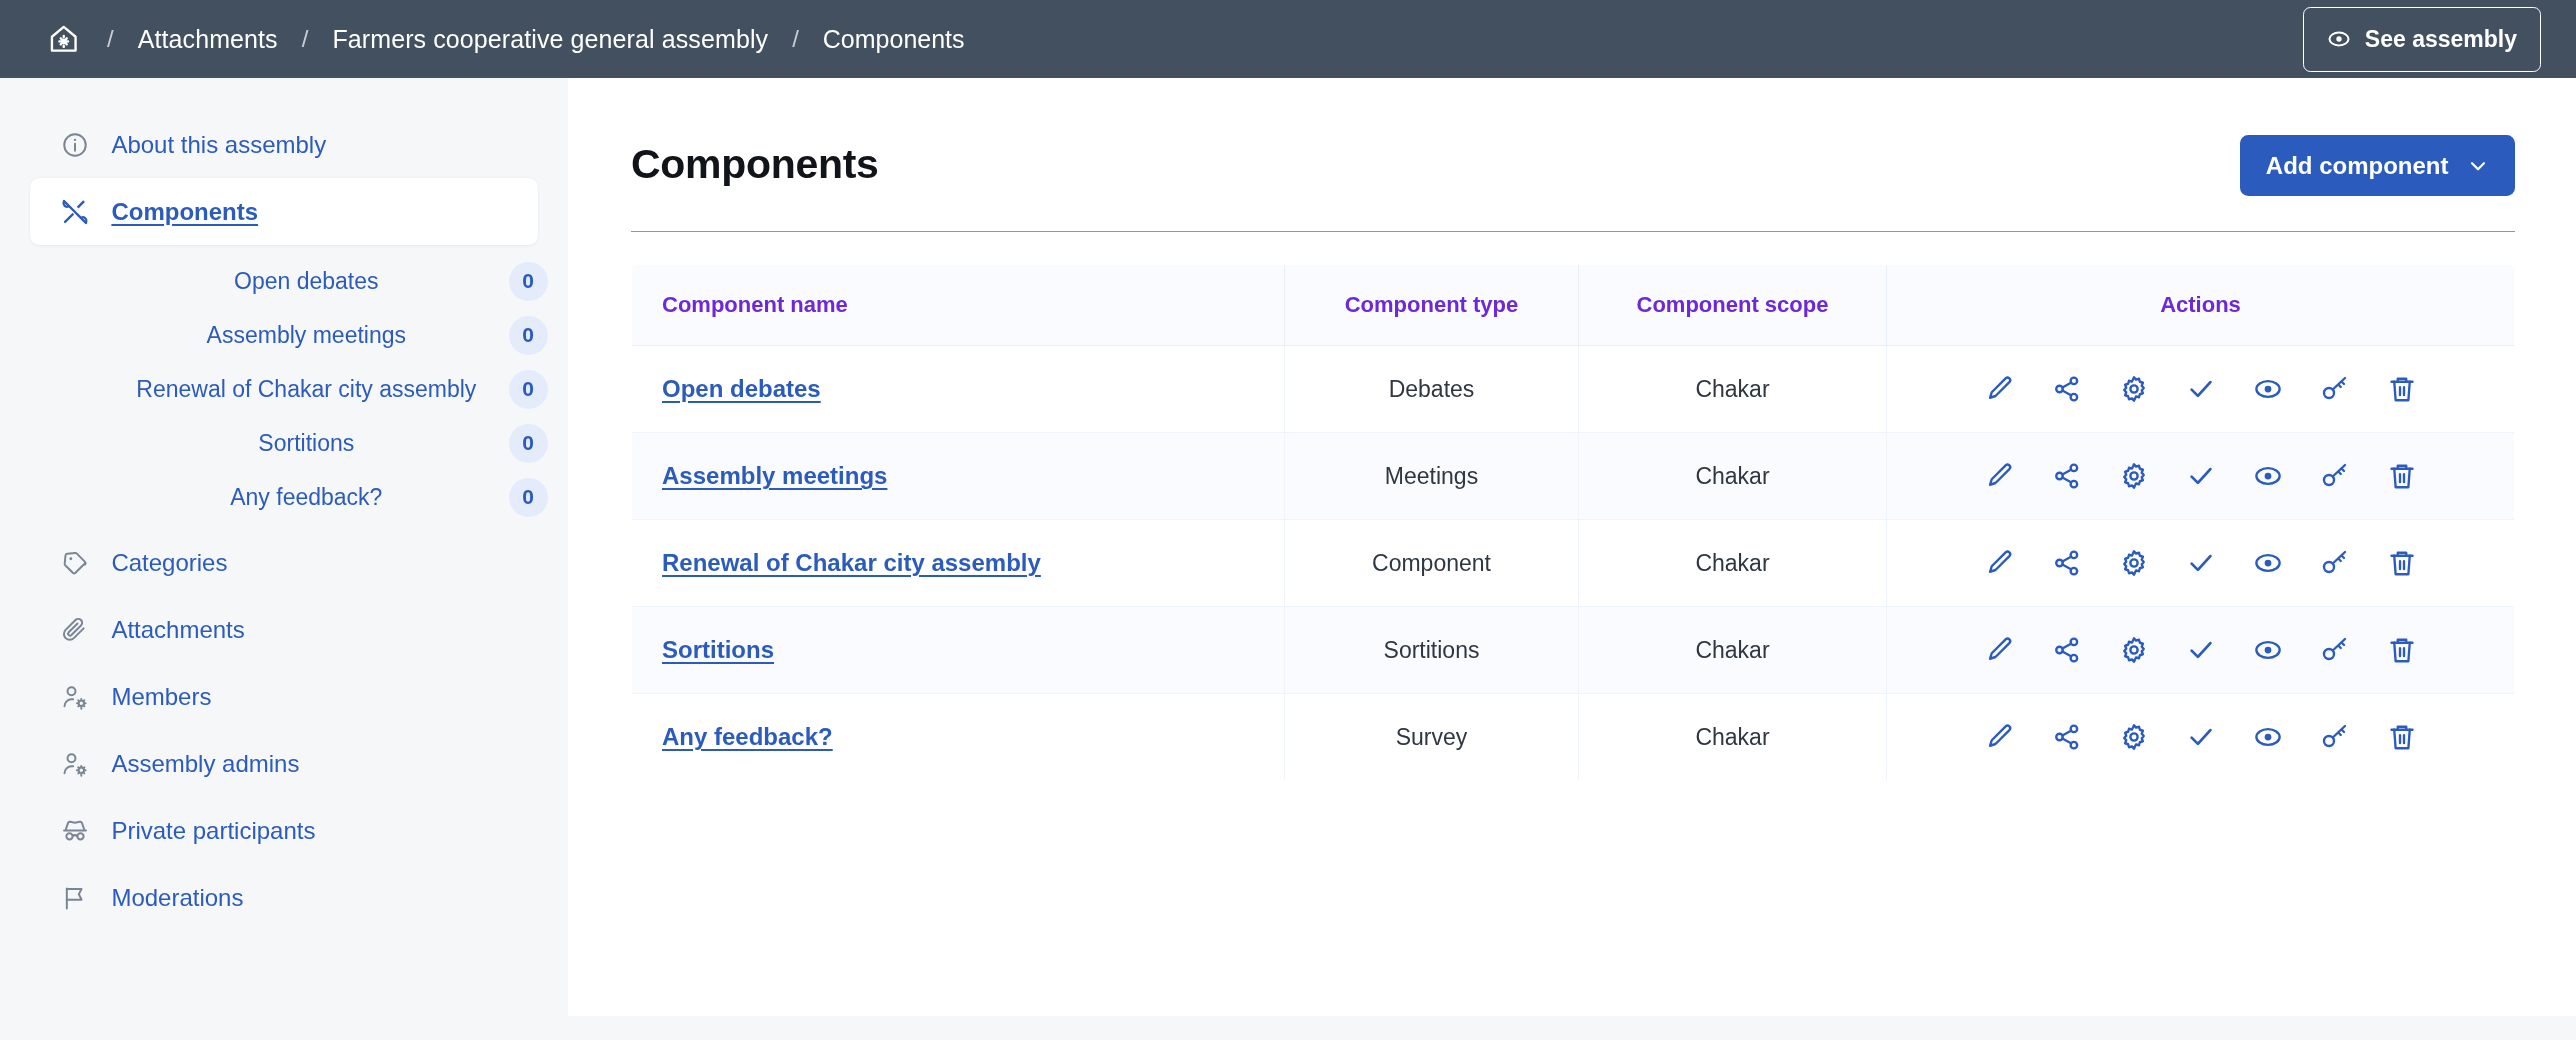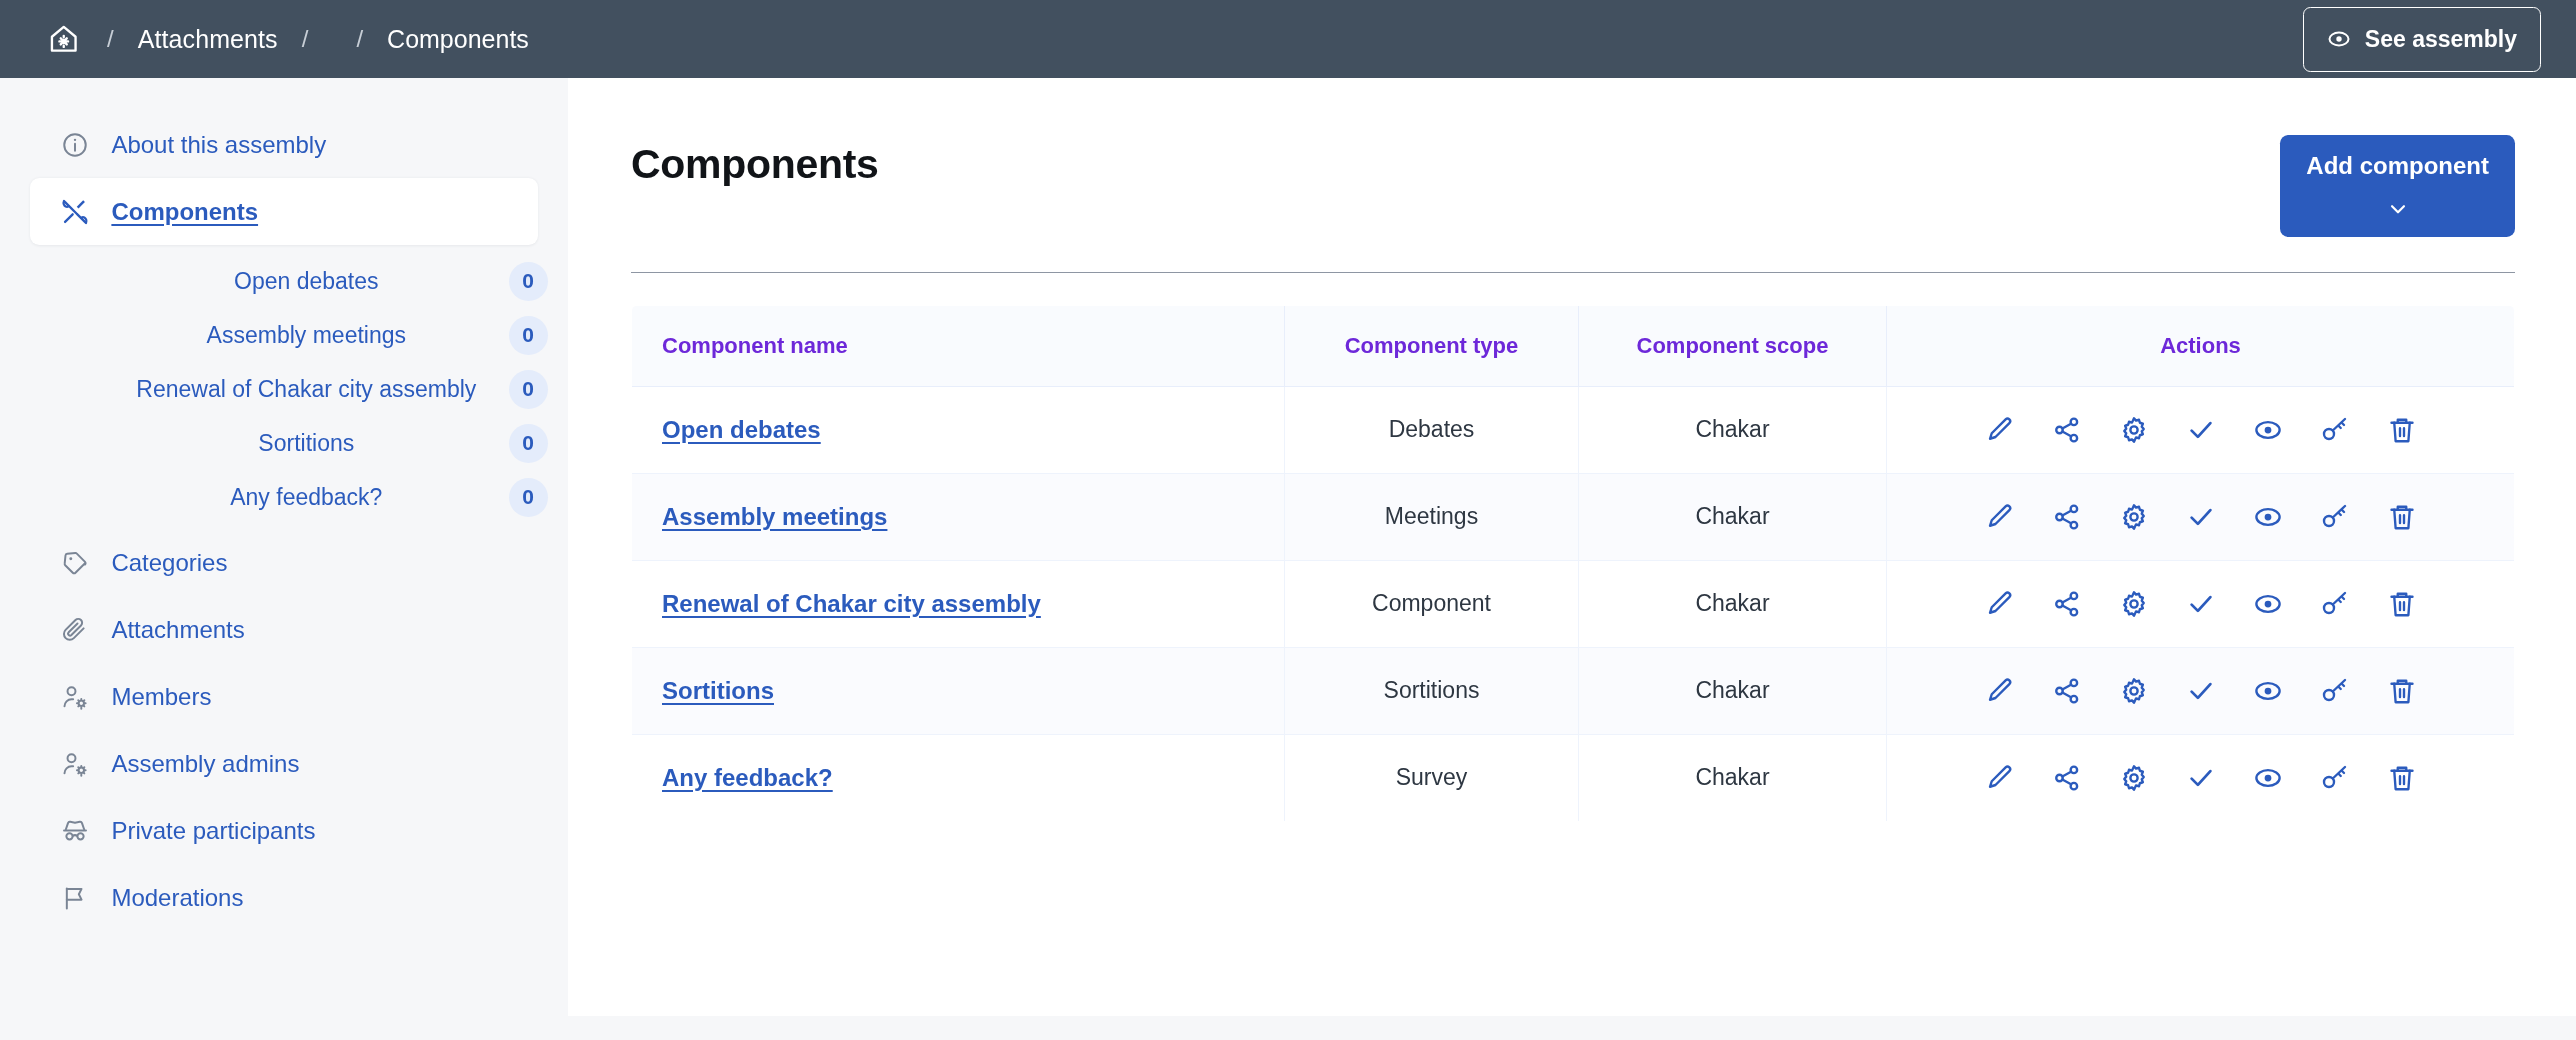--- a/index.html
+++ b/index.html
@@ -210,21 +210,20 @@
     background: #2b5bbd;
     color: #ffffff;
     border: none;
     border-radius: 8.3px;
     font-size: 24px;
     font-weight: 700;
     padding: 16.7px 26px;
     cursor: pointer;
     font-family: "Liberation Sans", sans-serif;
     white-space: nowrap;
-    flex-direction: column;
   }
 
   
   .tablewrap { margin-top: 32px; }
 
   table.components {
     width: 100%;
     border-collapse: collapse;
     table-layout: fixed;
     border: 0.9px solid #e8eefb;
@@ -311,20 +310,21 @@
         <svg width="31.5" height="31.5" viewBox="0 0 24 24" fill="none" stroke="currentColor" stroke-width="1.8" stroke-linecap="round" stroke-linejoin="round">
           <path d="M3 10.5 12 3l9 7.5V21H3z"></path>
           <circle cx="12" cy="14" r="2.1" fill="currentColor" stroke="none"></circle>
           <path d="M12 10.7v-.9M12 18.2v-.9M15.3 14h-.9M9.6 14h-.9M14.3 11.7l-.6.6M10.3 15.7l-.6.6M14.3 16.3l-.6-.6M10.3 12.3l-.6-.6"></path>
         </svg>
       </span>
 
       <span class="bc-sep">/</span>
       <span class="bc-link">Attachments</span>
       <span class="bc-sep">/</span>
+      <span class="bc-link">Farmers cooperative general assembly</span>
       <span class="bc-sep">/</span>
       <span class="bc-current">Components</span>
     </div>
 
     <button class="see-assembly">
       <span>
         <svg width="24" height="24" viewBox="0 0 24 24" fill="none" stroke="currentColor" stroke-width="2" stroke-linecap="round" stroke-linejoin="round">
           <ellipse cx="12" cy="12" rx="9.5" ry="6.4"></ellipse>
           <circle cx="12" cy="12" r="2.7" fill="currentColor" stroke="none"></circle>
         </svg>

